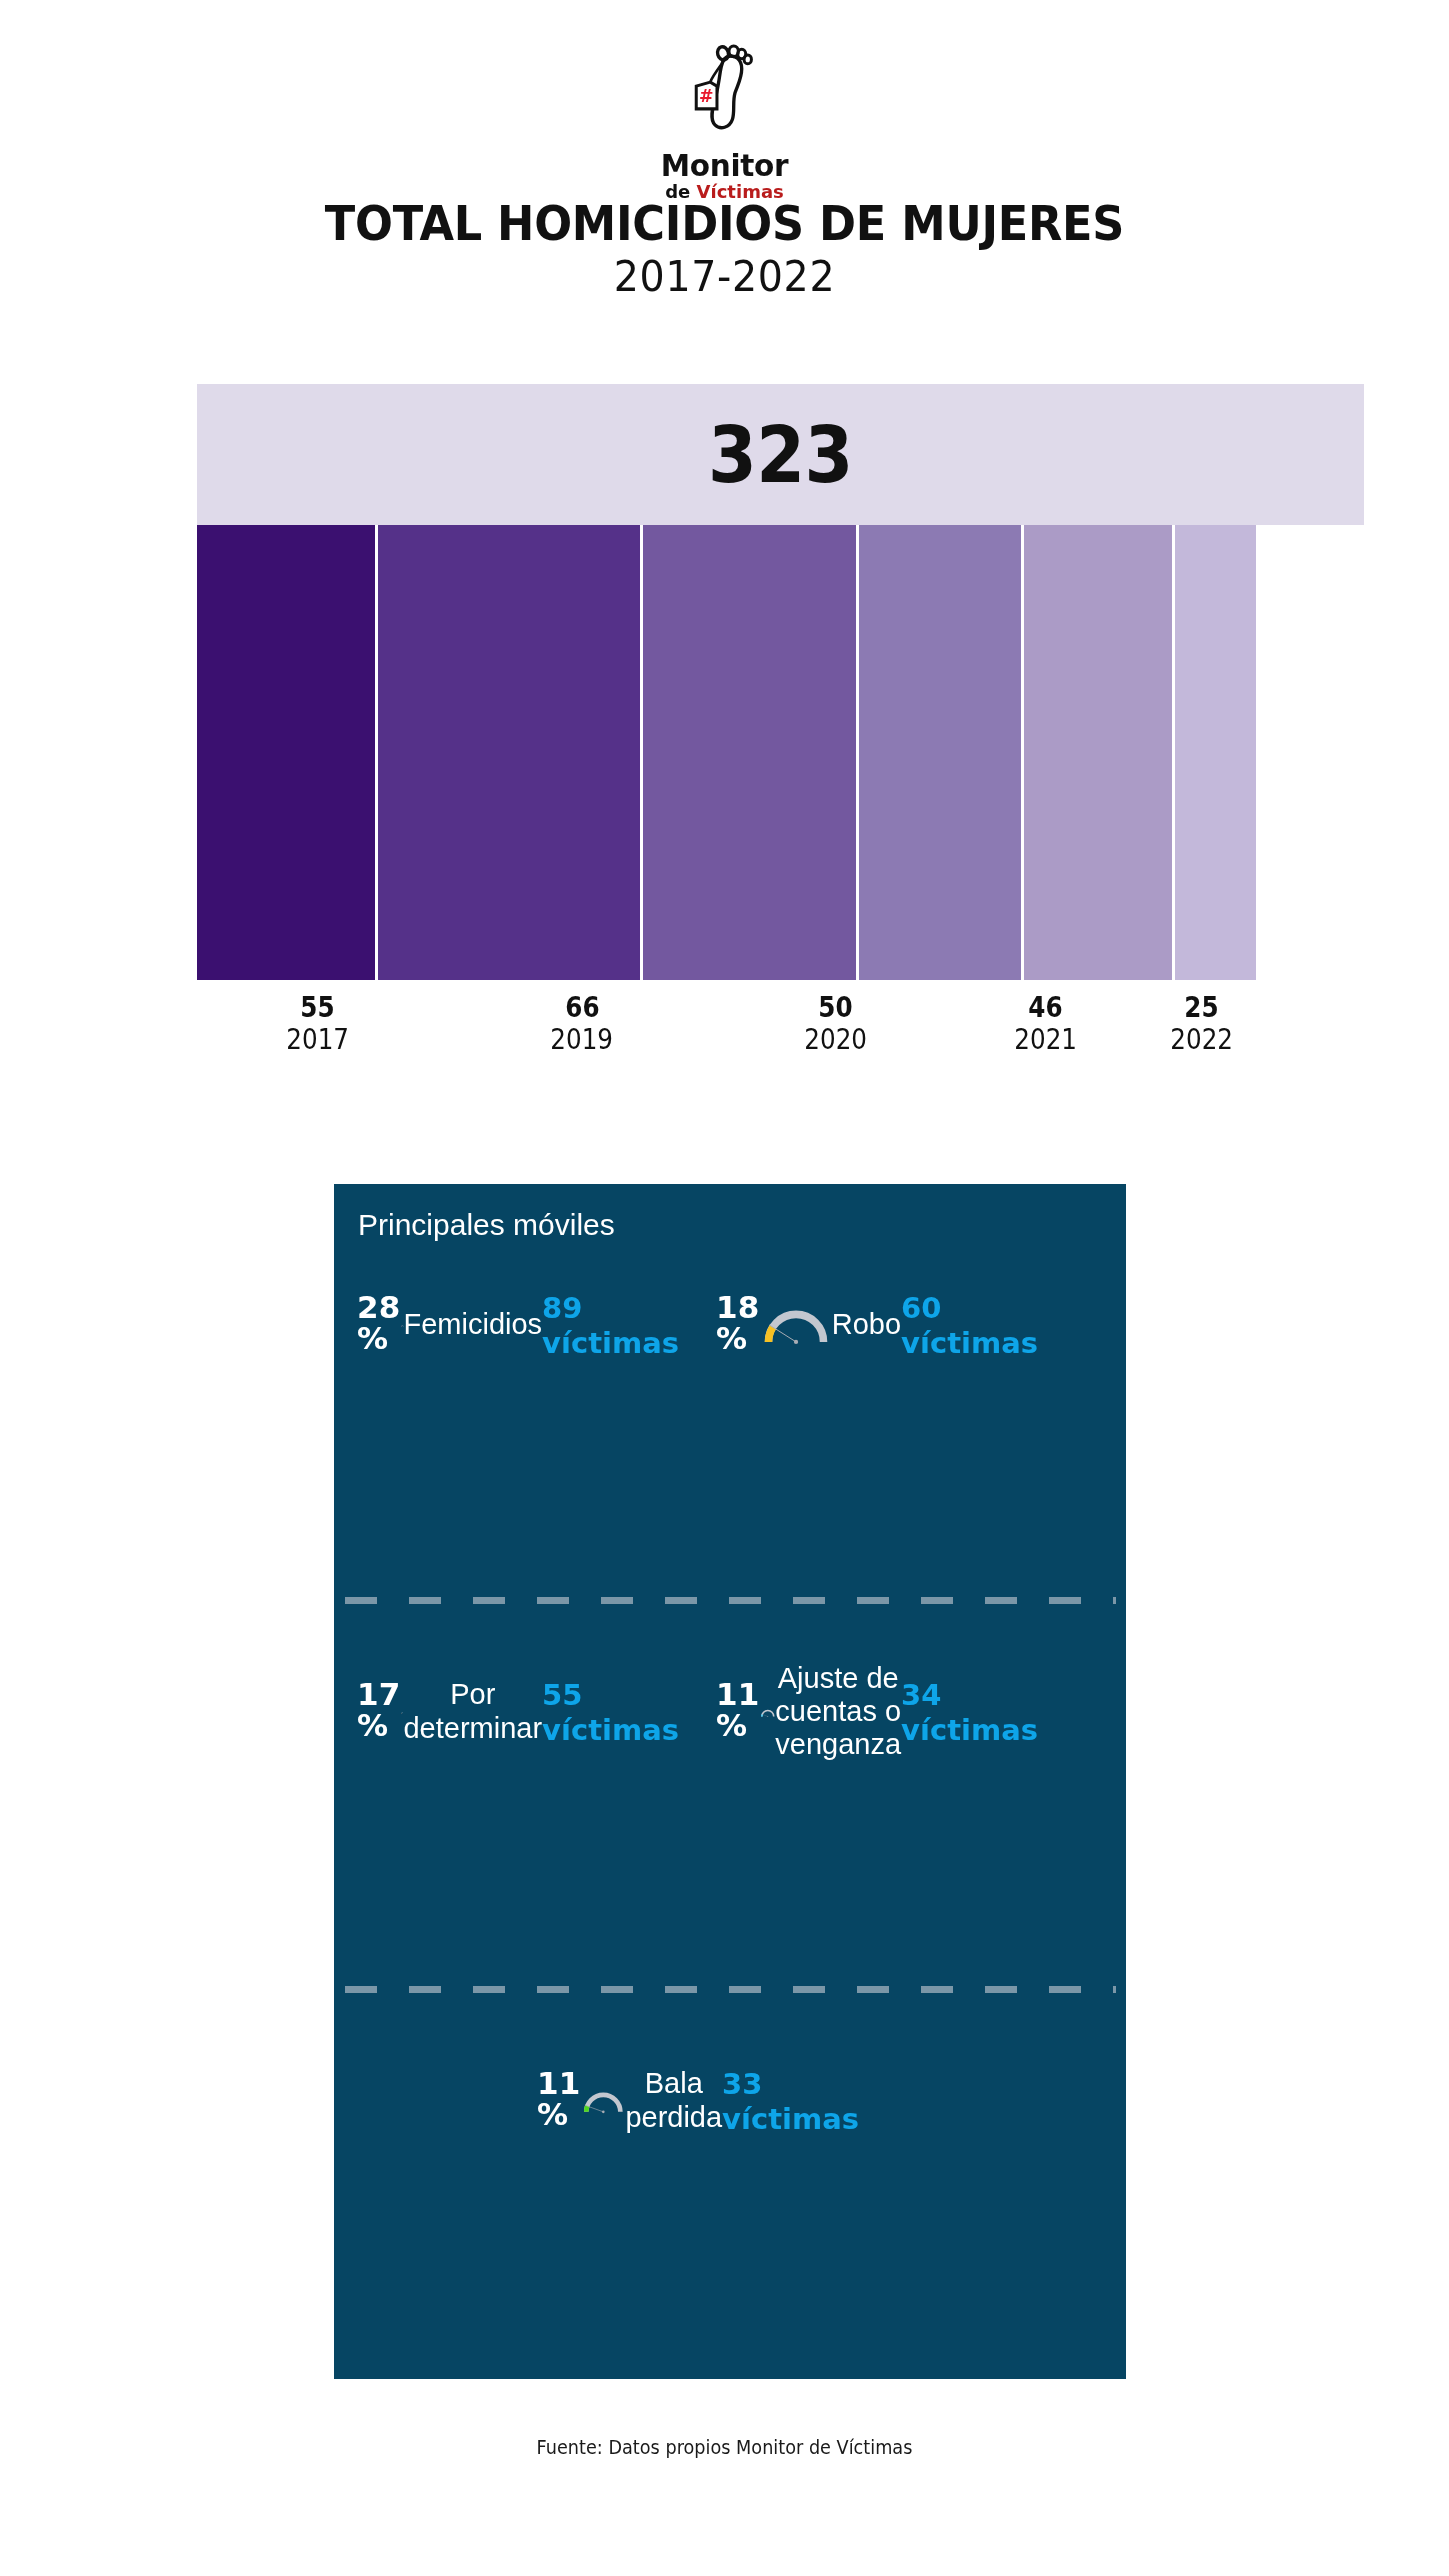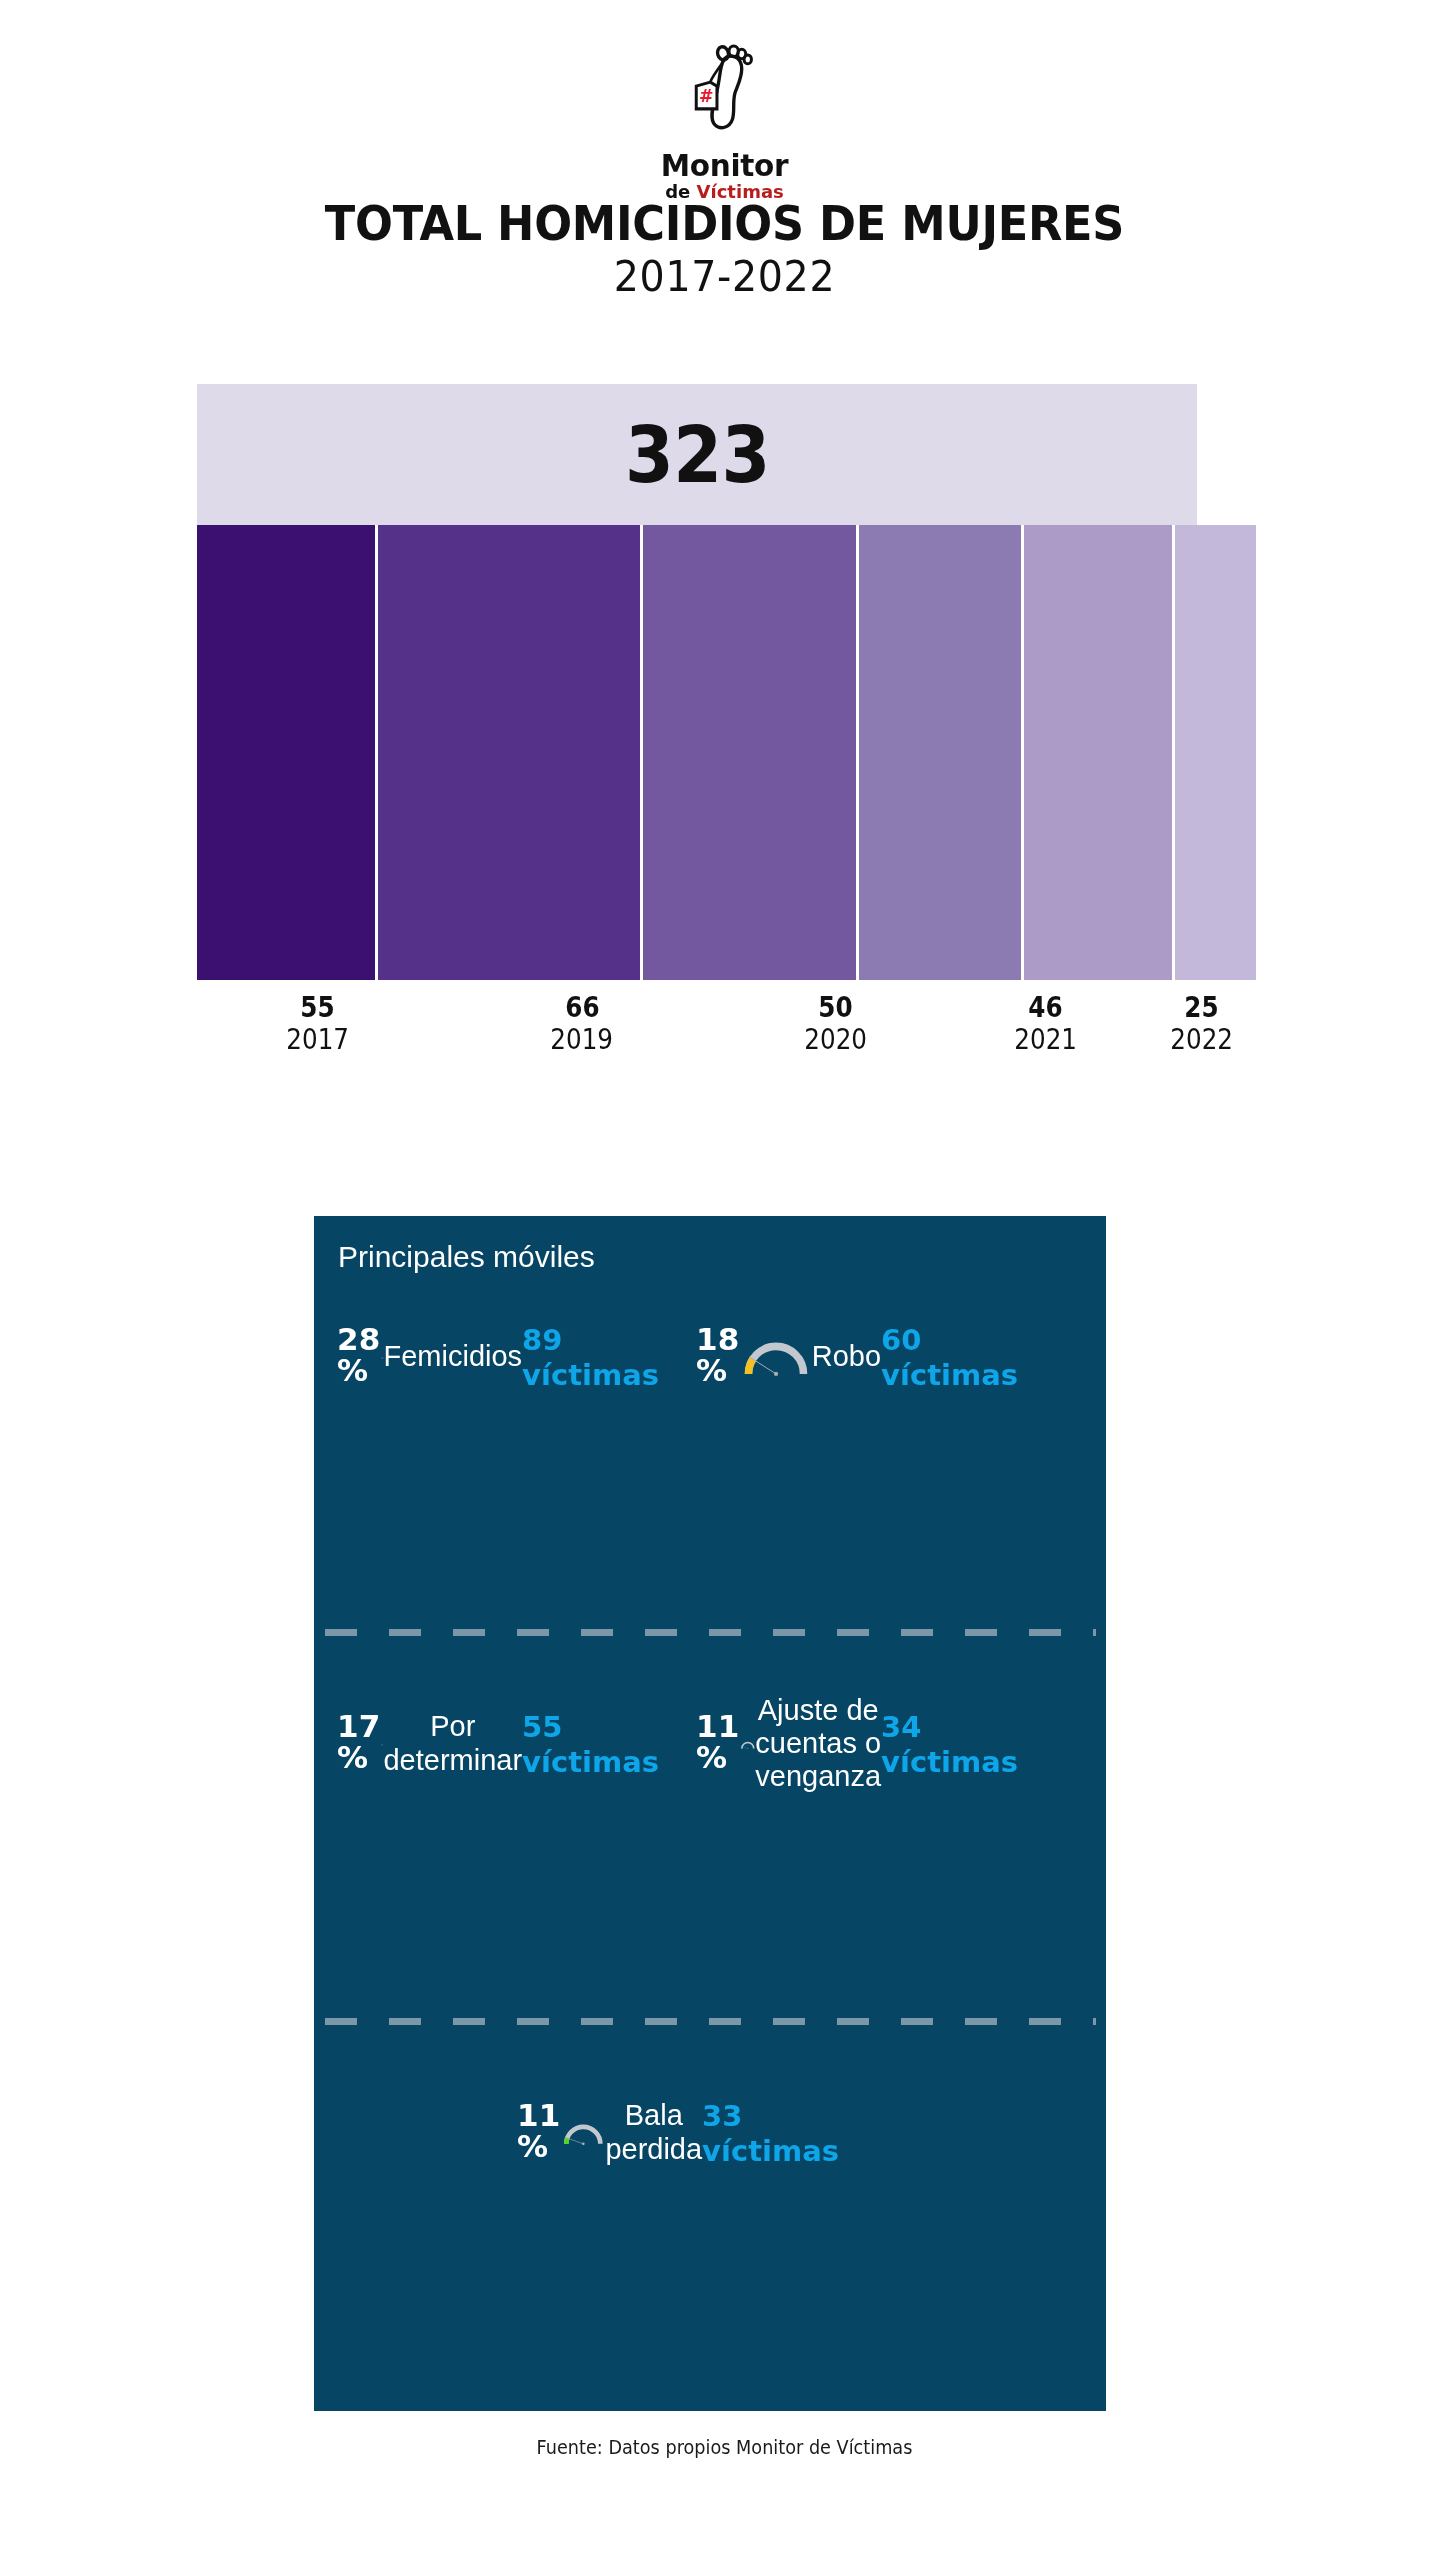--- a/index.html
+++ b/index.html
@@ -45,21 +45,21 @@
     font-family:"DejaVu Sans", sans-serif;
     font-weight:400;
     font-size:43px;line-height:1.0;
     color:#111111;
     letter-spacing:0.7px;
     transform:scaleX(0.92);
   }
 
   
   .total-band{
-    position:absolute;left:197px;top:384px;width:1000px;height:141px;
+    position:absolute;left:197px;top:384px;width:1167px;height:141px;
     background:#dfdaea;
     display:flex;align-items:center;justify-content:center;
   }
   .total-number{
     font-family:"DejaVu Sans", sans-serif;
     font-weight:bold;font-size:78px;line-height:1;
     color:#111111;letter-spacing:-0.7px;
     transform:scaleX(0.9);
   }
 
@@ -78,23 +78,22 @@
   }
   .axis-cell{
     display:flex;flex-direction:column;align-items:center;justify-content:flex-start;
     font-family:"DejaVu Sans", sans-serif;color:#111111;
   }
   .axis-count{font-weight:bold;font-size:28px;line-height:1.05;transform:scaleX(0.88);}
   .axis-year{font-weight:400;font-size:28px;line-height:1.25;transform:scaleX(0.88);}
 
   
   .panel{
-    position:absolute;left:314px;top:1184px;width:792px;height:1195px;
+    position:absolute;left:334px;top:1184px;width:792px;height:1195px;
     background:#064563;
-    margin-top:32px;
   }
   .panel-title{
     position:absolute;left:24px;top:25.5px;
     font-family:"Liberation Sans", sans-serif;
     font-weight:400;font-size:30px;line-height:1;color:#ffffff;
   }
   .divider{
     position:absolute;left:10.7px;width:771px;height:6.7px;
     background:repeating-linear-gradient(to right,
       #7b97a8 0px,#7b97a8 32px,

